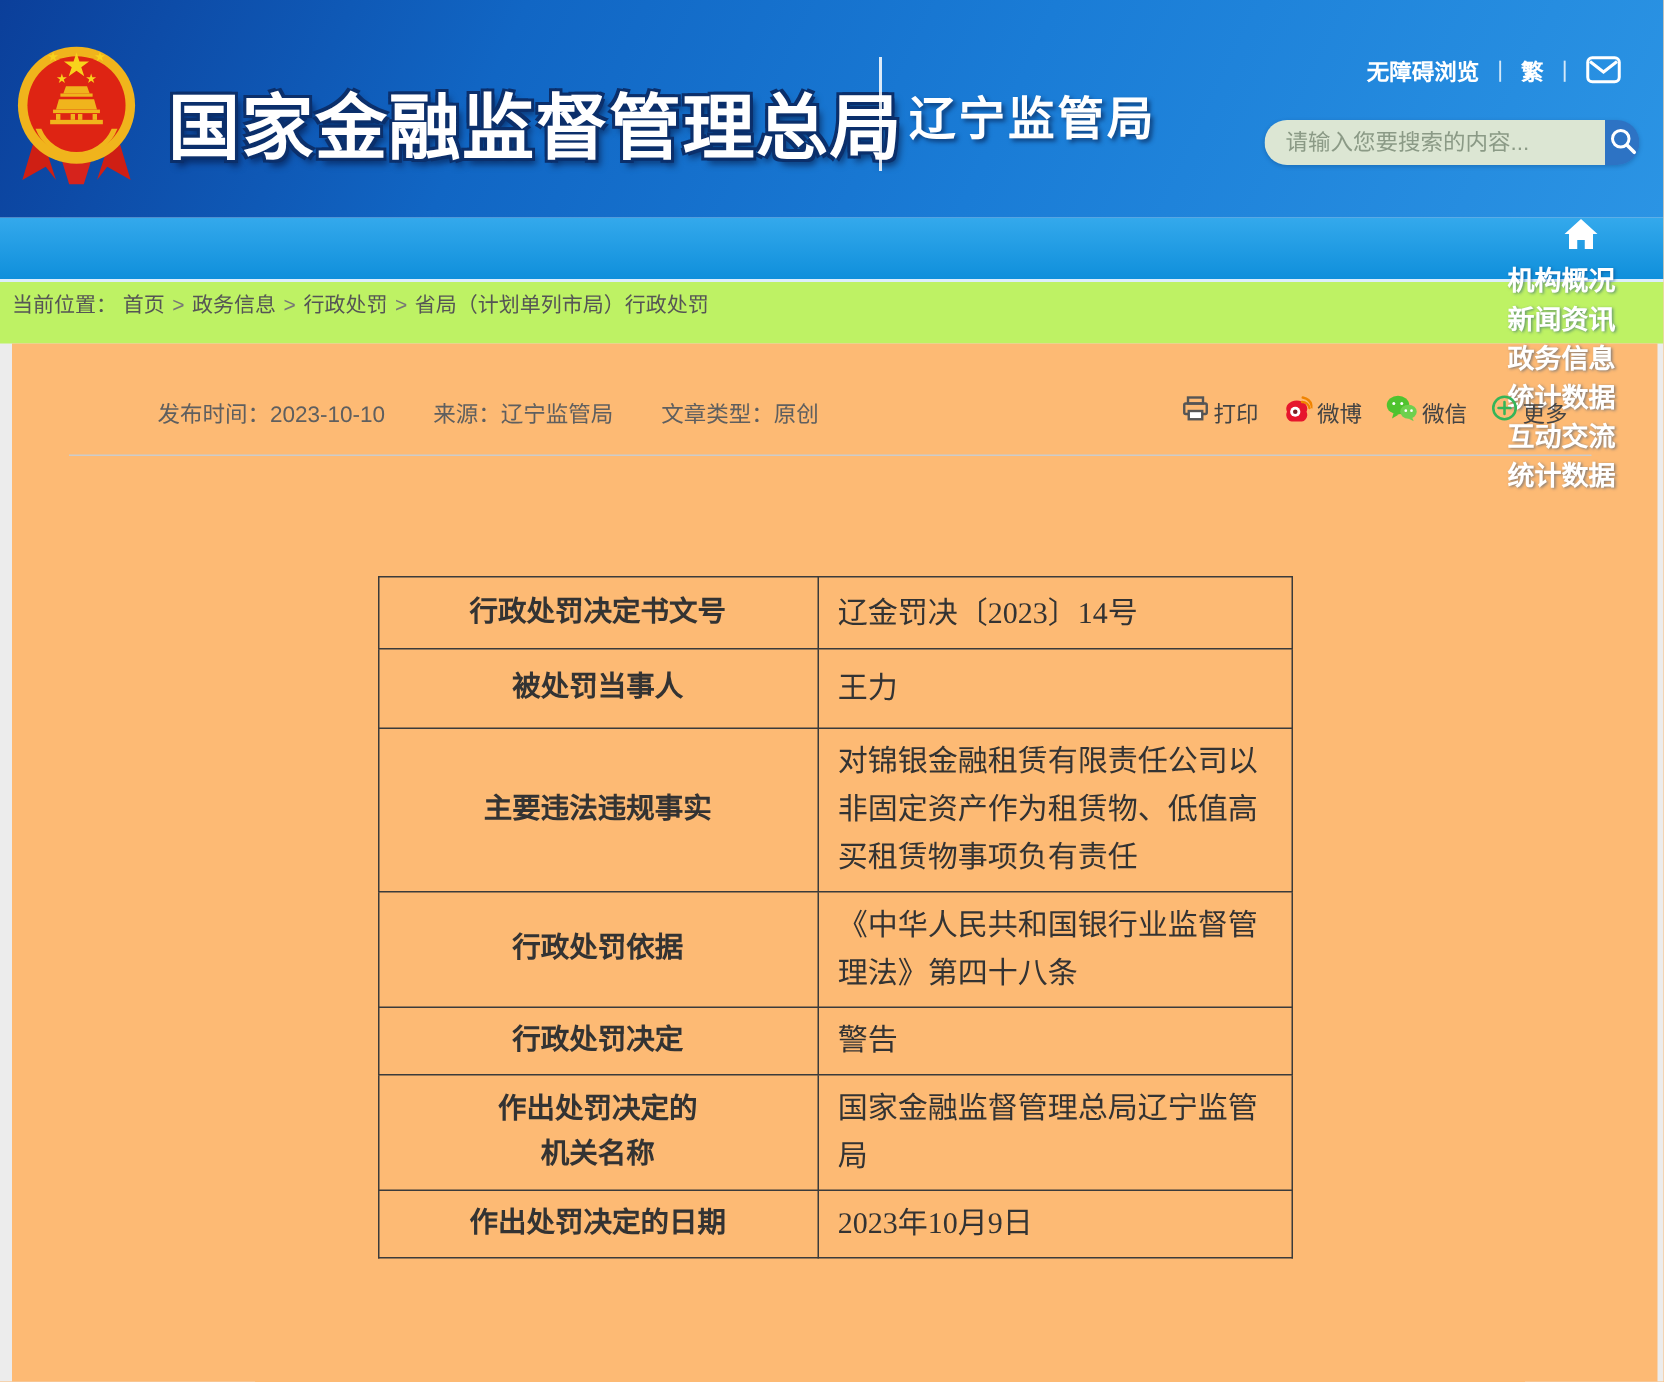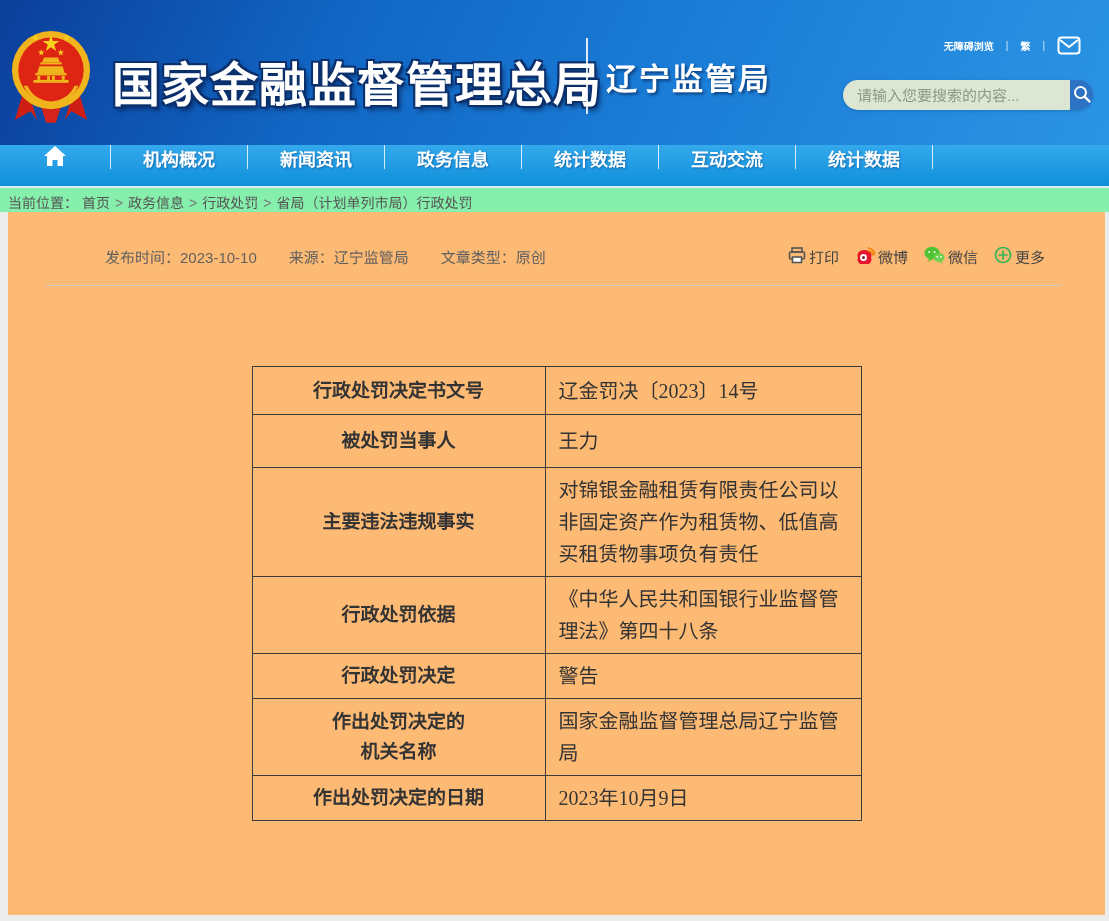--- a/index.html
+++ b/index.html
@@ -29,21 +29,21 @@
     background:rgba(255,255,255,.85);
   }
   .bureau-title {
     position:absolute; left:606px; top:54px;
     font-size:31px; font-weight:bold; color:#fff; letter-spacing:2px;
     text-shadow: 2px 2px 3px rgba(8,40,90,.7);
   }
   .top-links {
     position:absolute; right:28px; top:36px;
     display:flex; align-items:center; gap:12px;
-    color:#fff; font-size:10px; font-weight:bold;
+    color:#fff; font-size:15px; font-weight:bold;
   }
   .top-links a { color:#fff; text-decoration:none; cursor:pointer; }
   .top-links .sep { font-weight:normal; opacity:.8; }
   .mail-icon { display:inline-flex; cursor:pointer; }
 
   .search-box {
     position:absolute; left:843px; top:80px; width:250px; height:30px;
     display:flex; border-radius:17px; overflow:hidden;
     box-shadow:0 1px 3px rgba(0,30,80,.25);
   }
@@ -56,34 +56,34 @@
   .search-btn {
     width:48px; border:none; background:#2d73c4; cursor:pointer;
     display:flex; align-items:center; justify-content:center;
   }
 
   
   .main-nav {
     height:43px;
     background: linear-gradient(#34a9ec, #0f8fdb);
     border-bottom:2px solid #dceefb;
-    display:flex; align-items:flex-start;
+    display:flex; align-items:flex-end;flex-direction:column;
   }
   .nav-home {
     width:110px; display:flex; justify-content:center; align-items:center; cursor:pointer;
   }
   .nav-item {
     width:136px; text-align:center; color:#fff; font-size:18px; font-weight:bold;
     cursor:pointer; text-shadow:1px 1px 2px rgba(10,60,120,.5); white-space:nowrap;
   }
   .nav-divider { width:1px; height:24px; background:rgba(255,255,255,.8); }
 
   
   .breadcrumb {
-    height:24px; line-height:31px; background:#86efac;
+    height:41px; line-height:31px; background:#bef264;
     padding-left:8px; font-size:14px; color:#555;
     white-space:nowrap;
   }
   .breadcrumb a { color:#555; text-decoration:none; cursor:pointer; }
   .breadcrumb .bc-sep { margin:0 5px; color:#777; }
 
   
   .content-box {
     margin:0 4px 0 8px; background:#fdba74; min-height:703px; padding-top:34px;
   }

